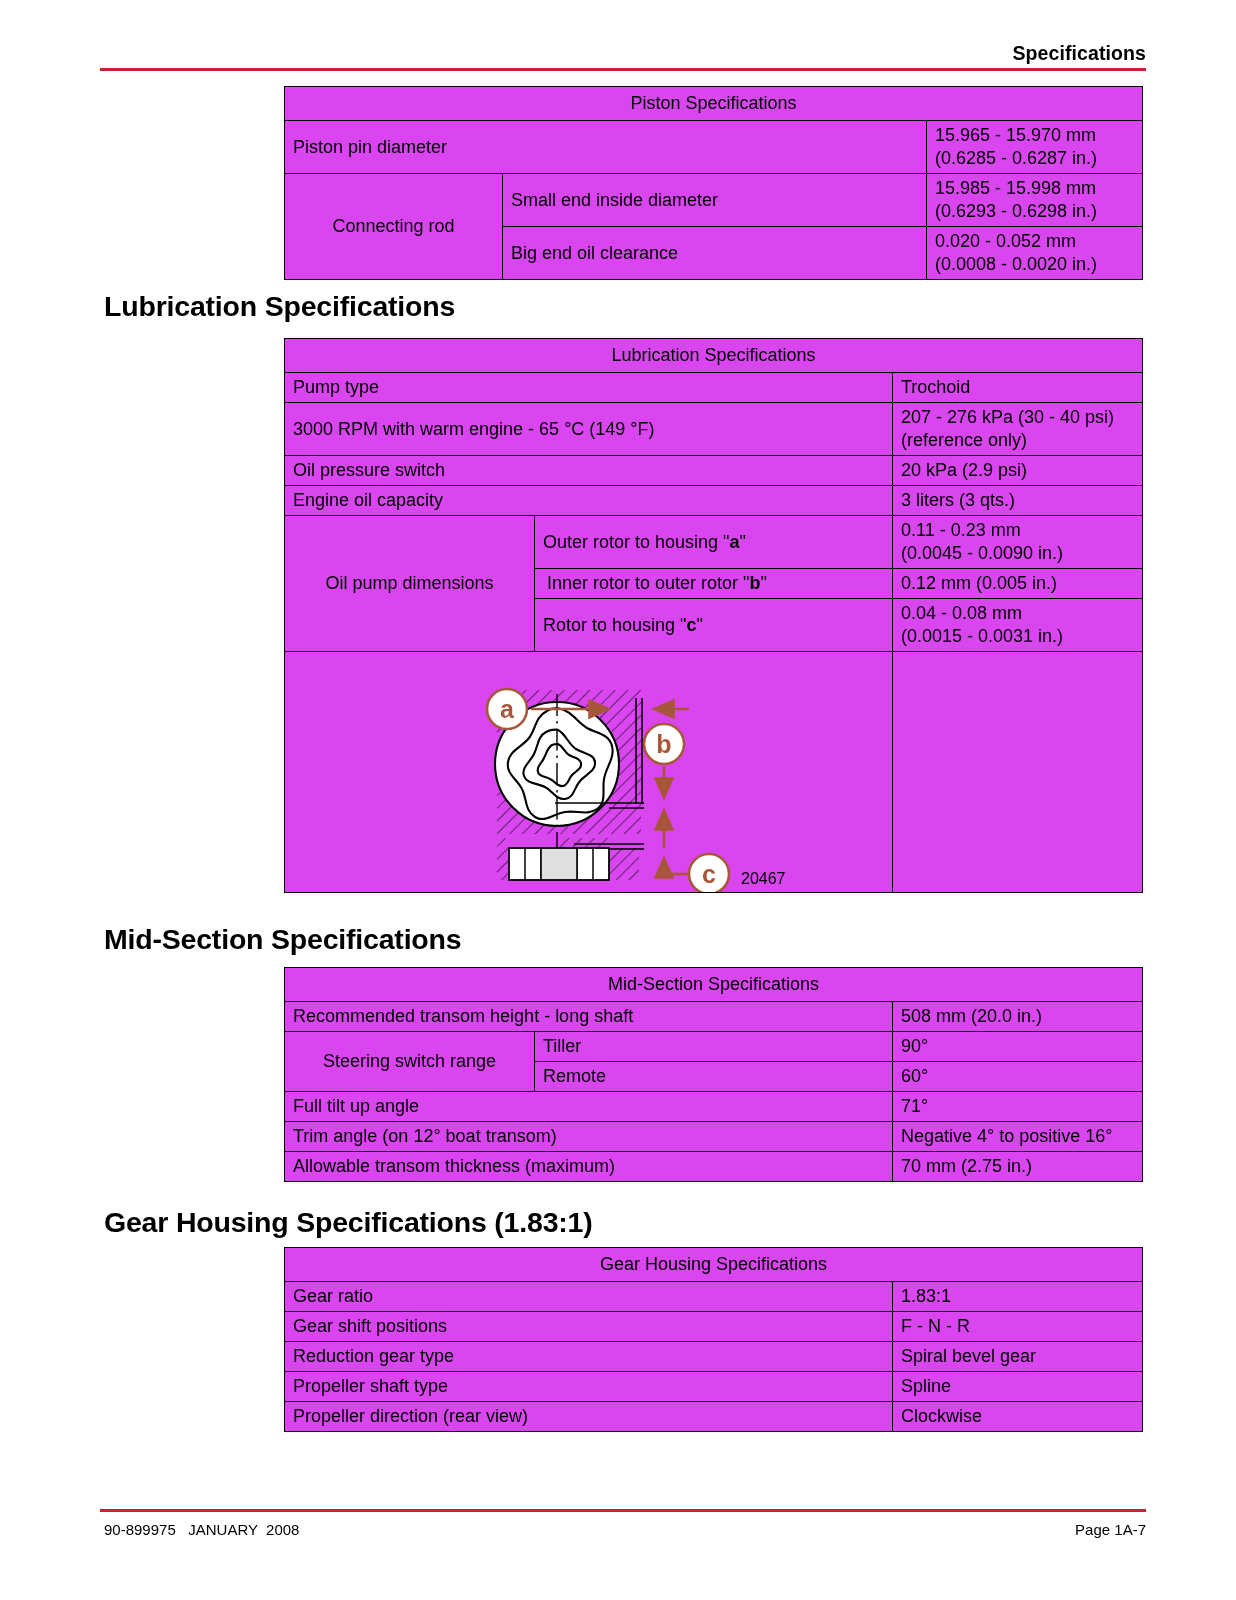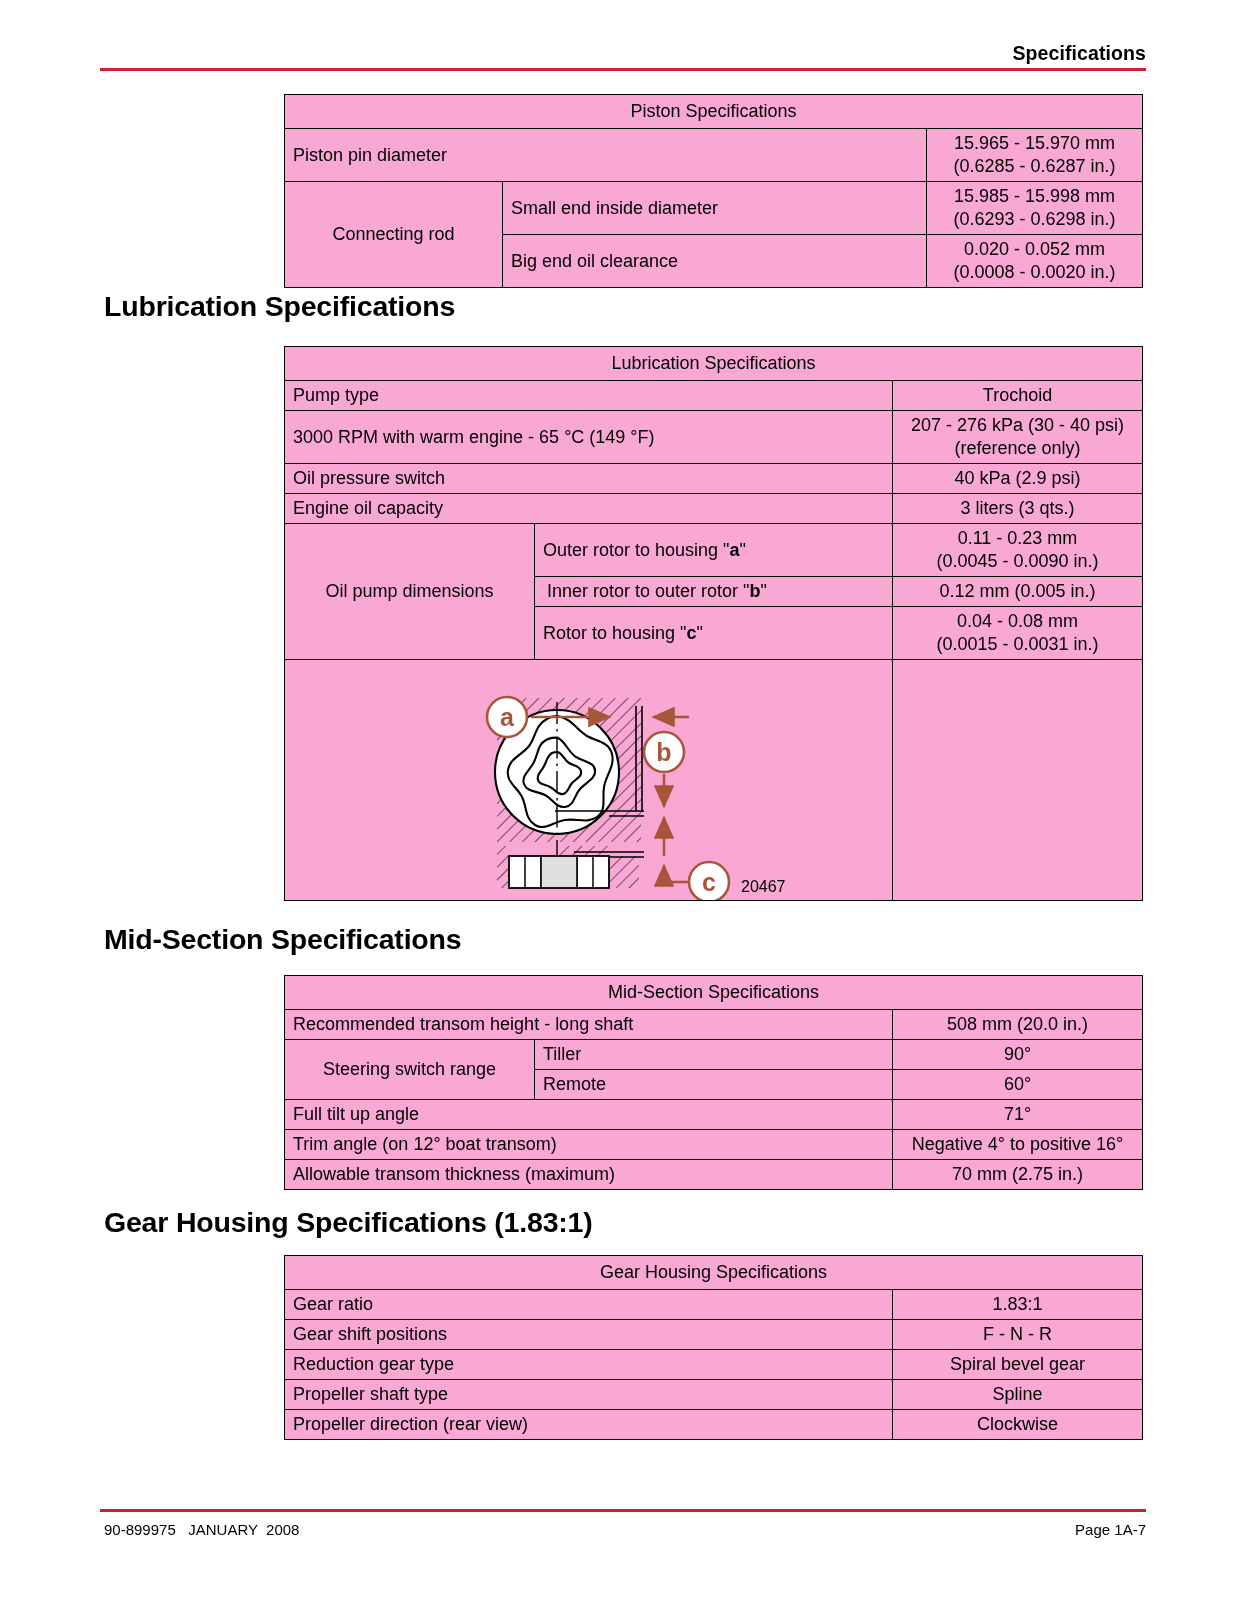--- a/index.html
+++ b/index.html
@@ -87,42 +87,40 @@
   h2.h-lubrication   { top: 290px; }
   h2.h-midsection    { top: 923px; }
   h2.h-gearhousing   { top: 1206px; }
 
   
   table.spec {
     position: absolute;
     border-collapse: collapse;
     table-layout: fixed;
     font-size: 18px;
-    background: #f9a8d4;
-    margin-top: 8px;
+    background: #d946ef;
   }
   table.spec td {
     border: 1.6px solid #000000;
     padding: 3px 8px;
     vertical-align: middle;
     line-height: 1.28;
   }
   table.spec td.title {
     text-align: center;
     padding-top: 5px;
     padding-bottom: 5px;
   }
   table.spec td.label {
     text-align: left;
   }
   table.spec td.sub {
     text-align: left;
   }
   table.spec td.value {
-    text-align: center;
   }
   table.spec td.rowspan-label {
     text-align: center;
   }
   table.spec td.fig-cell {
     padding: 0;
     height: 240px;
     position: relative;
   }
   table.spec td.blank { }
@@ -197,21 +195,21 @@
       <tr>
         <td class="label" colspan="2">Pump type</td>
         <td class="value">Trochoid</td>
       </tr>
       <tr>
         <td class="label" colspan="2">3000 RPM with warm engine - 65 °C (149 °F)</td>
         <td class="value">207 - 276 kPa (30 - 40 psi)<br>(reference only)</td>
       </tr>
       <tr>
         <td class="label" colspan="2">Oil pressure switch</td>
-        <td class="value">40 kPa (2.9 psi)</td>
+        <td class="value">20 kPa (2.9 psi)</td>
       </tr>
       <tr>
         <td class="label" colspan="2">Engine oil capacity</td>
         <td class="value">3 liters (3 qts.)</td>
       </tr>
       <tr>
         <td class="rowspan-label" rowspan="3">Oil pump dimensions</td>
         <td class="sub">Outer rotor to housing "<b>a</b>"</td>
         <td class="value">0.11 - 0.23 mm<br>(0.0045 - 0.0090 in.)</td>
       </tr>

